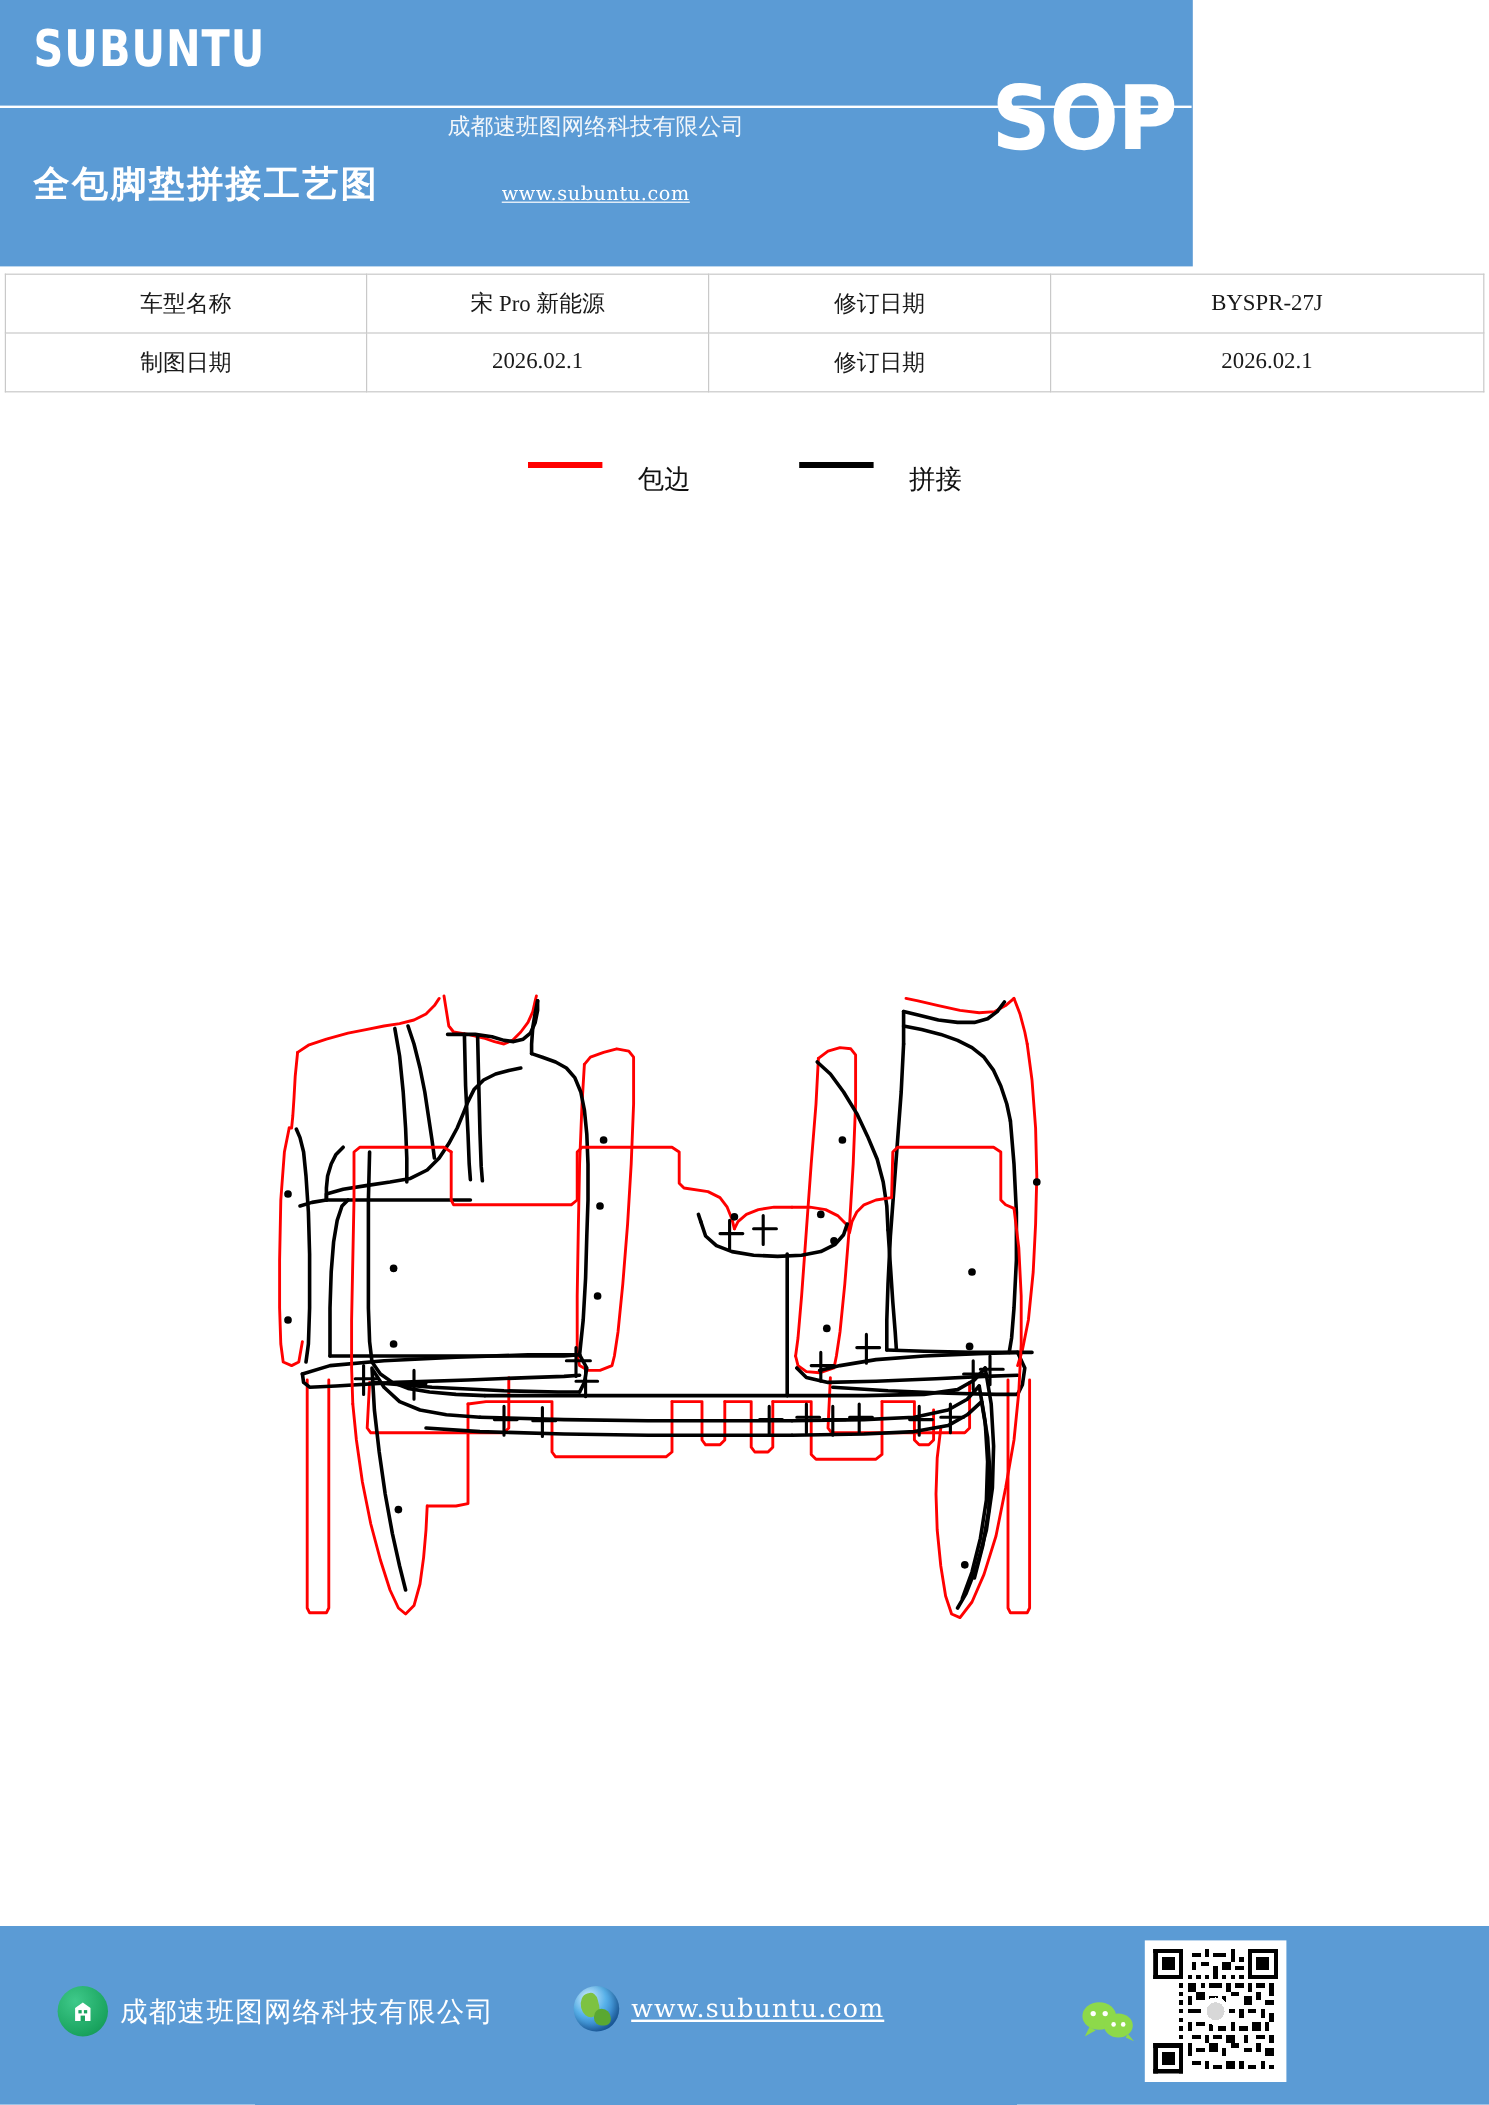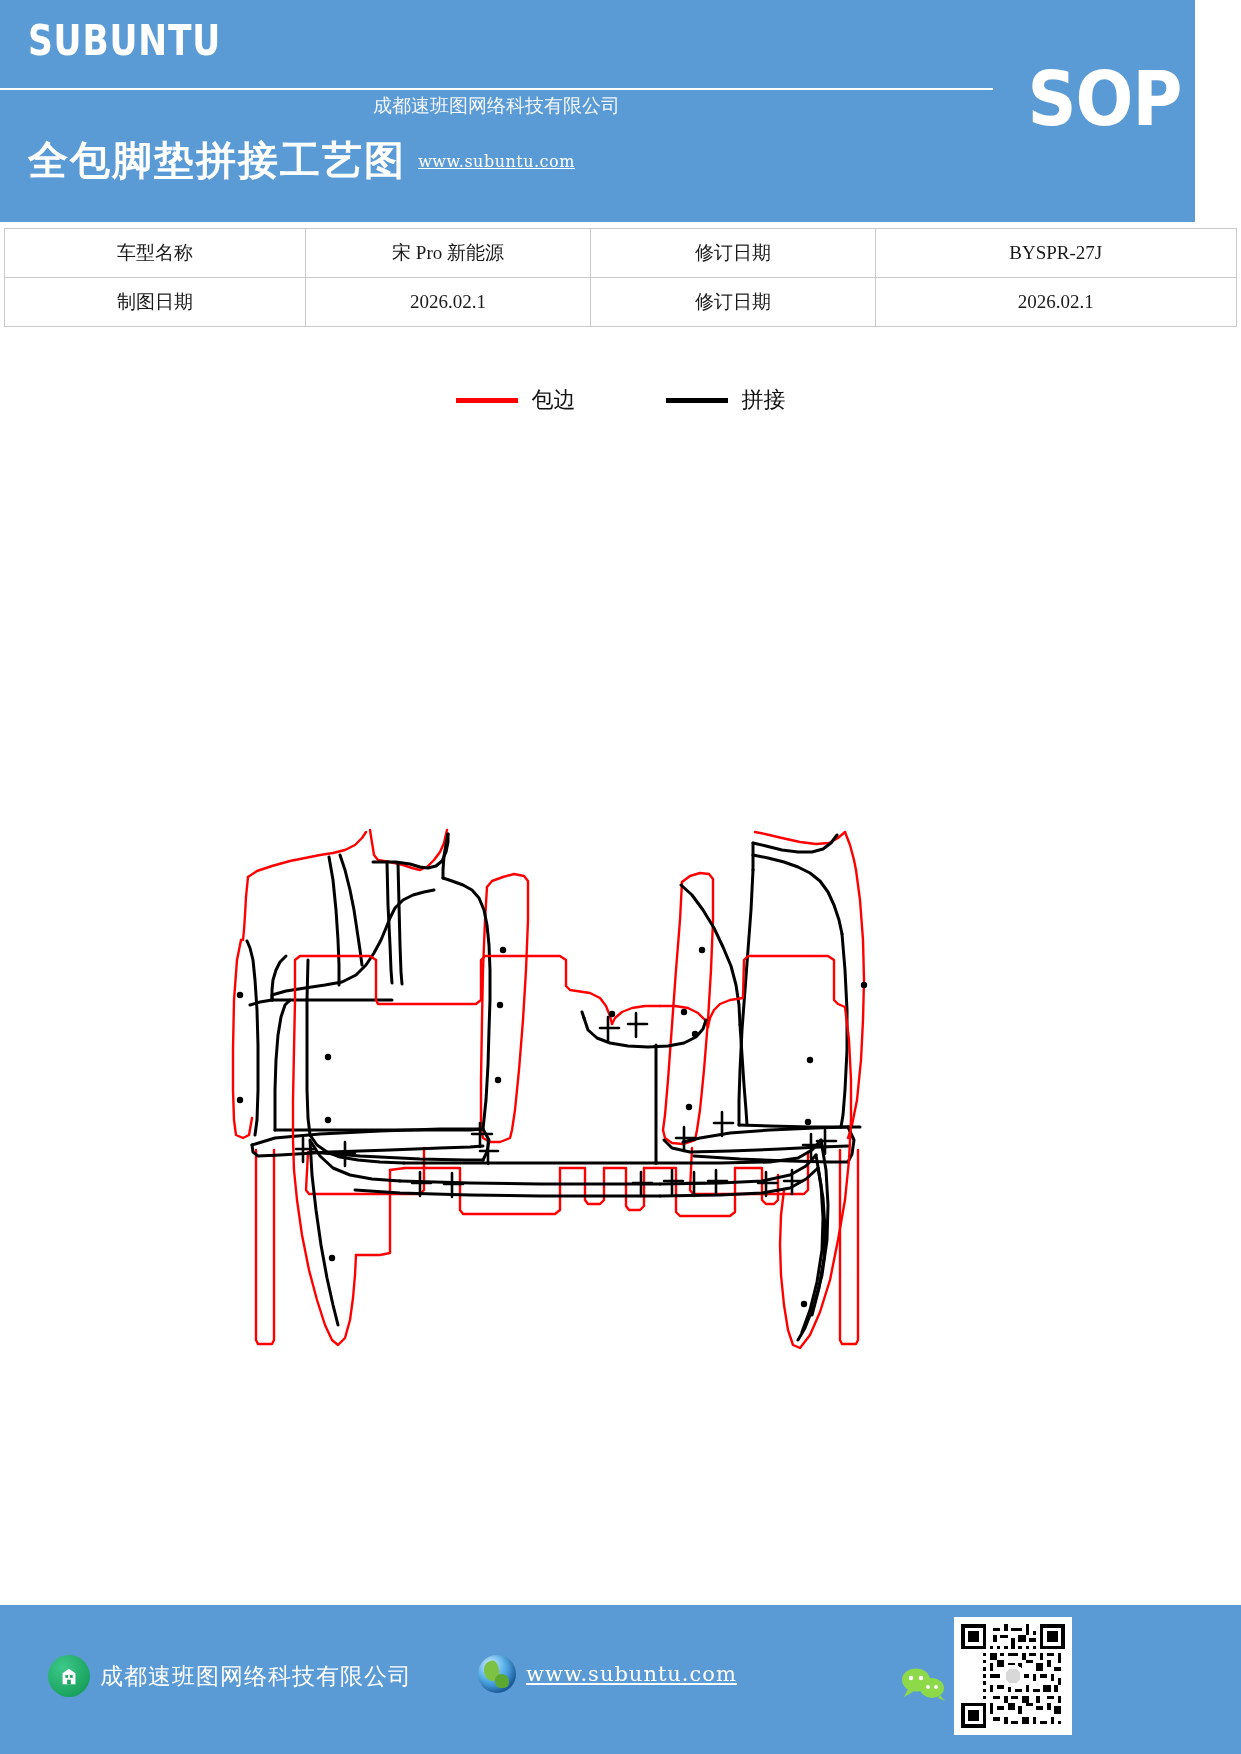--- a/index.html
+++ b/index.html
@@ -8,21 +8,21 @@
     height: 1754px;
     background: #ffffff;
     font-family: "Liberation Serif", "DejaVu Serif", serif;
     overflow: hidden;
   }
   .page { position: relative; width: 1241px; height: 1754px; background:#fff; }
 
   
   .header {
     position: absolute; left: 0; top: 0;
-    width: 1195px; height: 222px;
+    width: 994px; height: 222px;
     background: #5B9BD5;
   }
   .brand {
     position: absolute; left: 28px; top: 18px;
     color: #ffffff;
     font-family: "DejaVu Sans", sans-serif;
     font-weight: 700;
     font-size: 42px;
     letter-spacing: 1px;
     transform: scaleX(0.82);
@@ -32,21 +32,21 @@
   .hr-line {
     position: absolute; left: 0px; top: 88px;
     width: 993px; height: 2px;
     background: #ffffff;
   }
   .doc-title {
     position: absolute; left: 28px; top: 133px;
     color: #ffffff;
     font-family: "DejaVu Sans", sans-serif;
     font-weight: 700;
-    font-size: 40px;
+    font-size: 30px;
     letter-spacing: 2px;
   }
   .company-line {
     position: absolute; left: 0; top: 93px;
     width: 993px;
     text-align: center;
     color: #f3f7fb;
     font-size: 19px;
     font-family: "Liberation Serif", serif;
   }
@@ -101,21 +101,21 @@
 
   
   .legend {
     position: absolute; left: 0; top: 358px;
     width: 1241px; height: 40px;
     display: flex;
     justify-content: center;
     align-items: center;
     gap: 90px;
   }
-  .legend-item { display: flex; align-items: center; gap: 14px; margin-top: 44px; }
+  .legend-item { display: flex; gap: 30px; margin-top: 44px; }
   .swatch { display: block; width: 62px; height: 5px; }
   .swatch-red { background: #FF0000; }
   .swatch-black { background: #000000; }
   .legend-label { font-size: 22px; color: #111; font-family: "Liberation Serif", serif; }
 
   
   .drawing {
     position: absolute; left: 0; top: 400px;
     width: 1241px; height: 1000px;
   }

